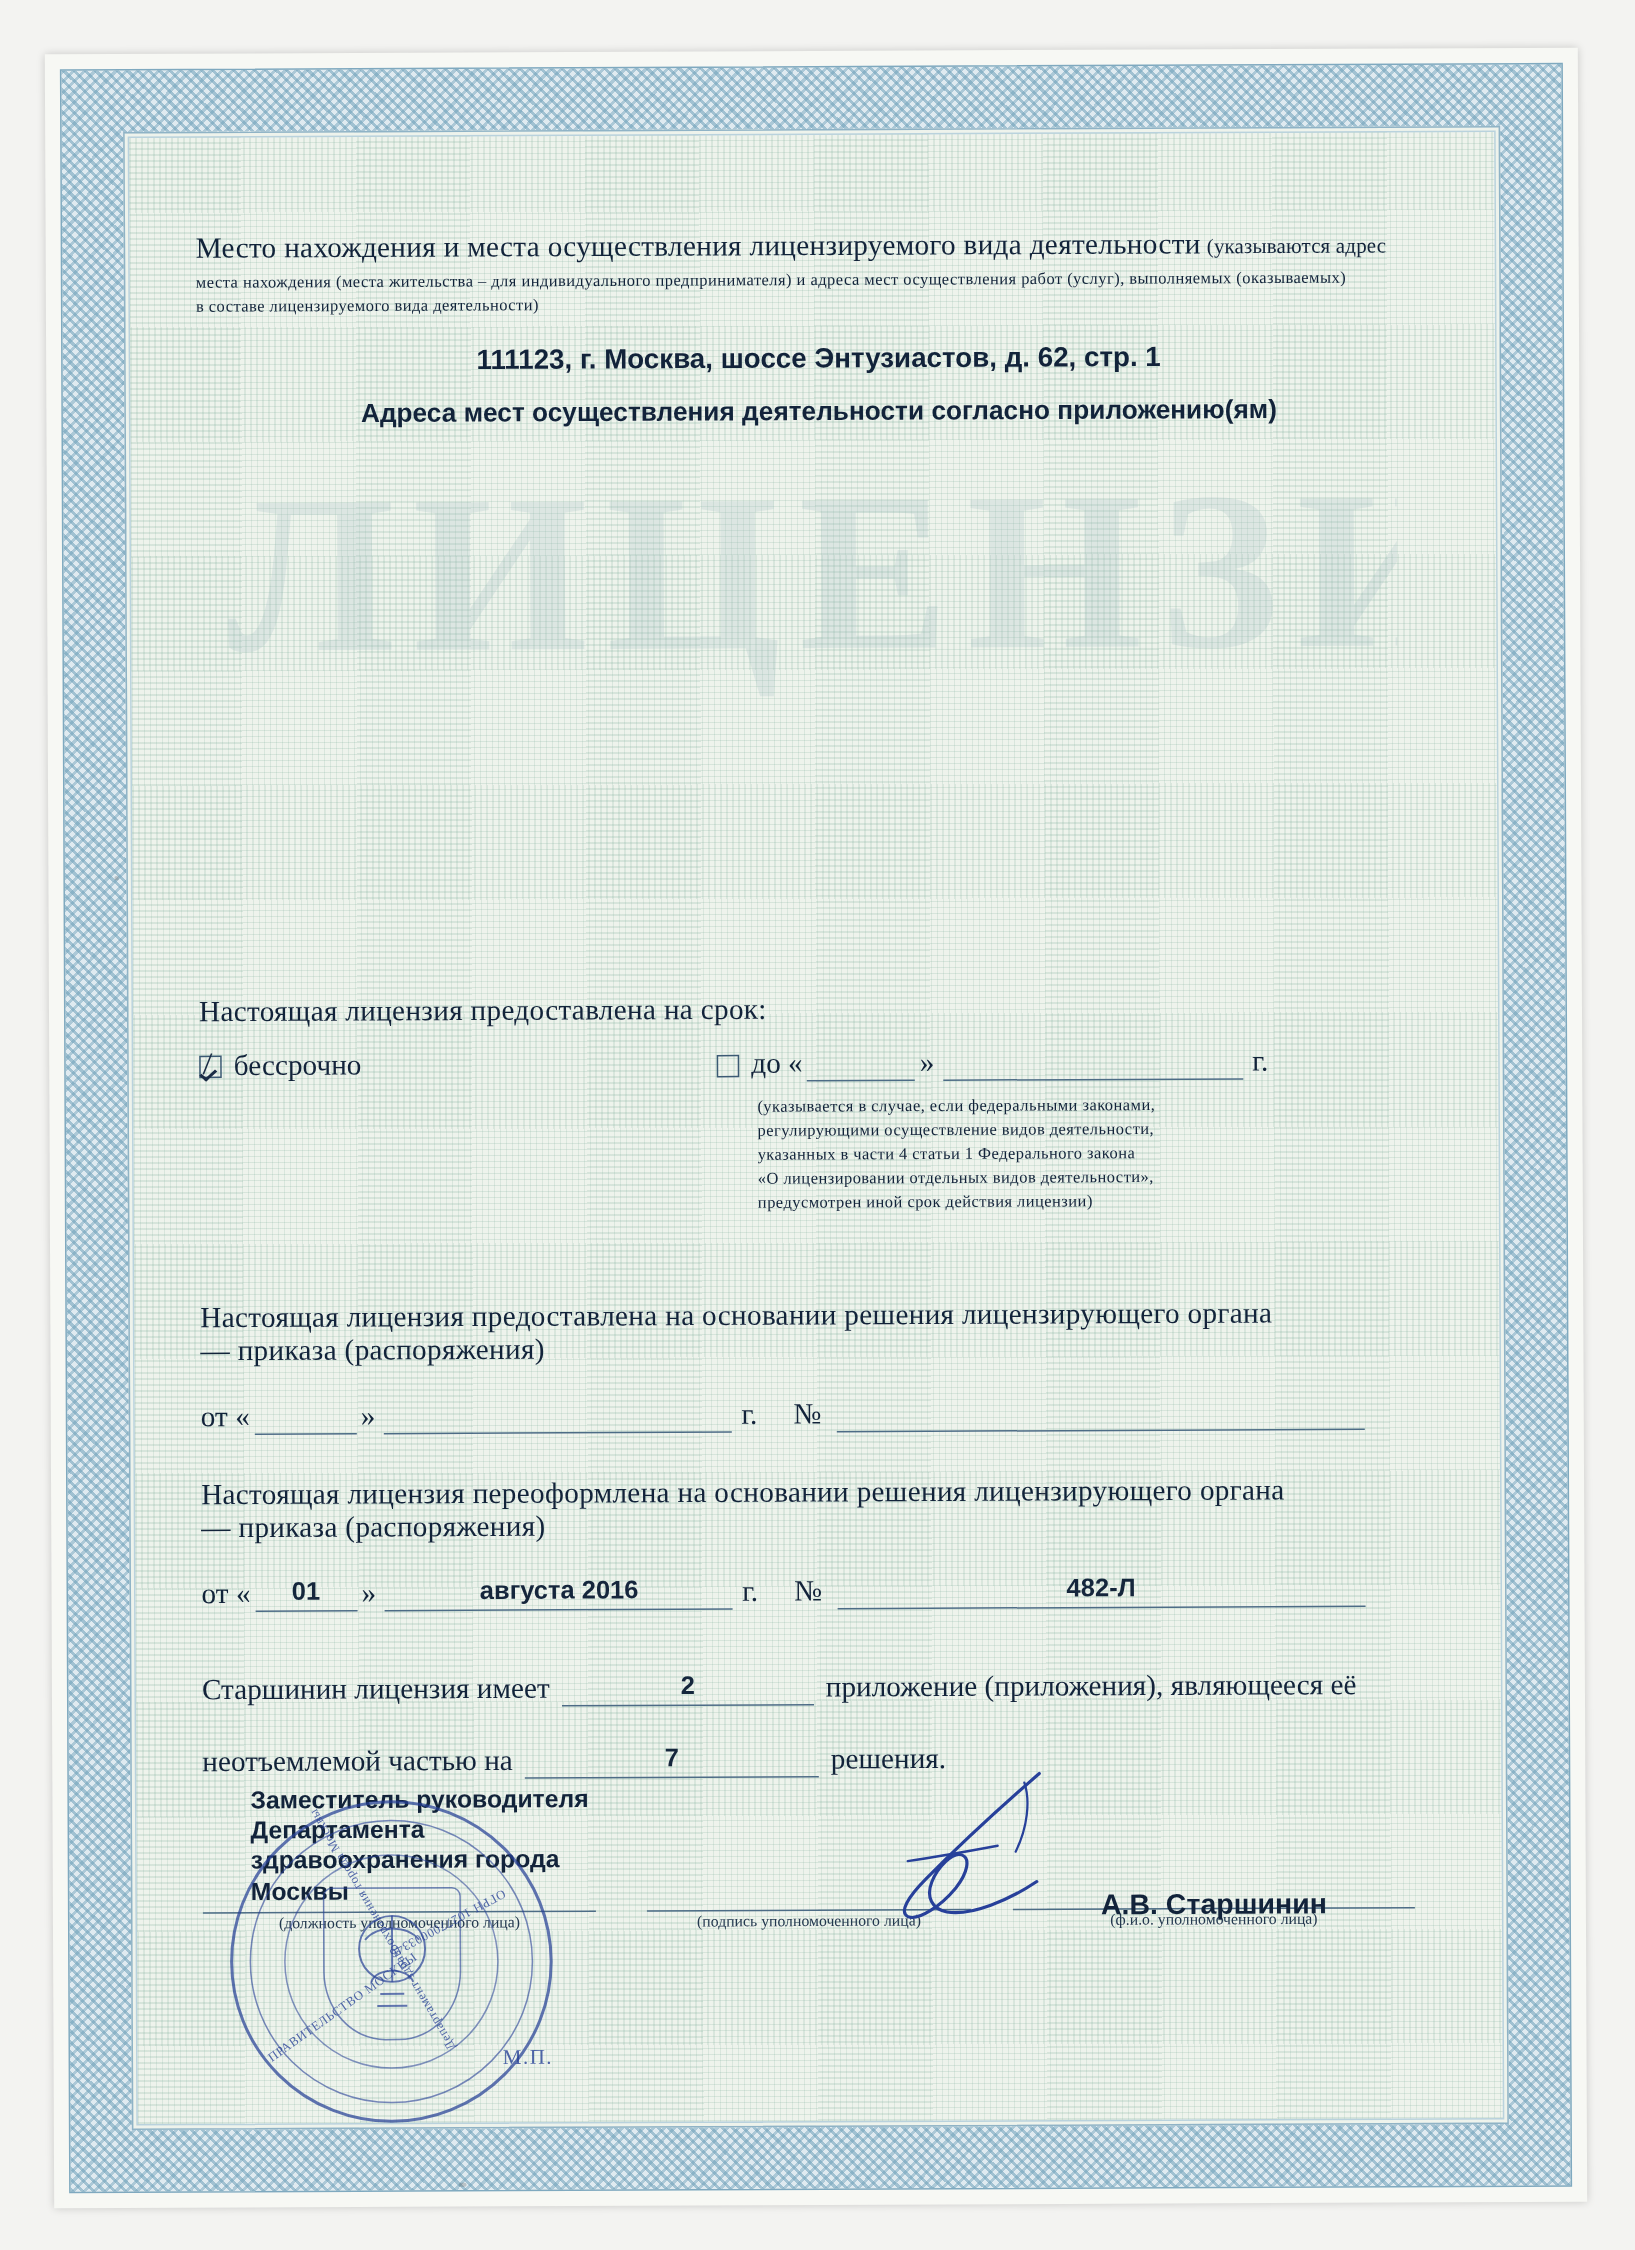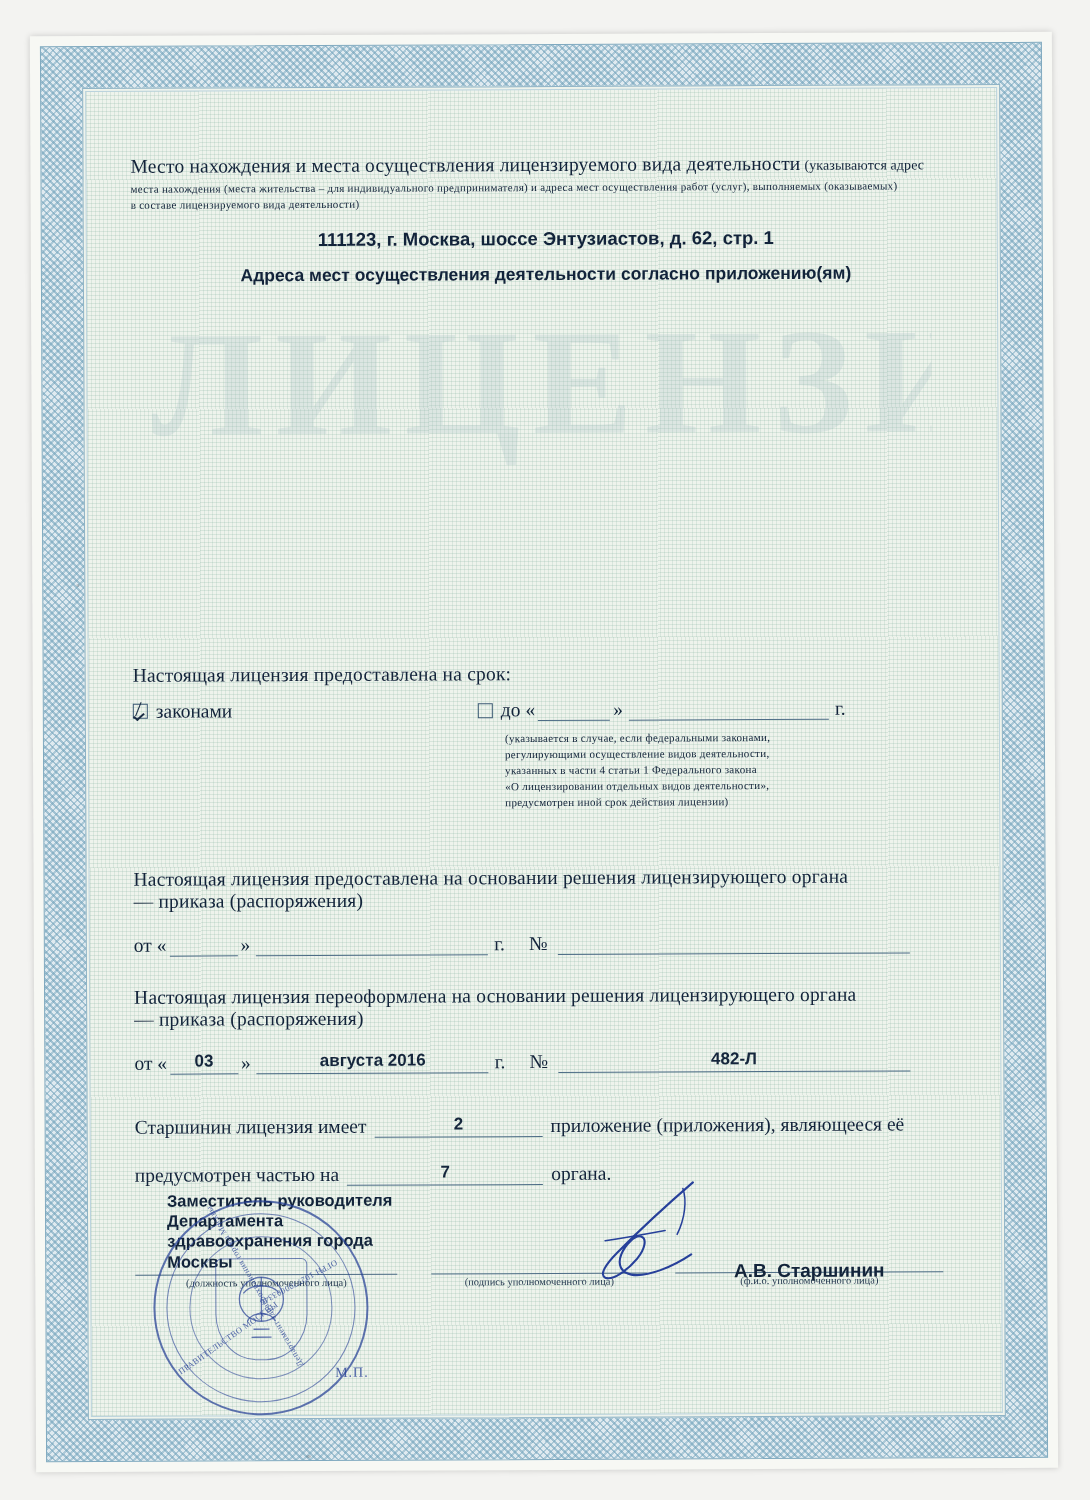--- a/index.html
+++ b/index.html
@@ -269,21 +269,21 @@
         <div class="addr-main">111123, г. Москва, шоссе Энтузиастов, д. 62, стр. 1</div>
         <div class="addr-sub">Адреса мест осуществления деятельности согласно приложению(ям)</div>
       </div>
 
       <div style="margin-top:378px;">
         <div class="blk-title">Настоящая лицензия предоставлена на срок:</div>
 
         <div class="row" style="margin-top:14px;">
           <div style="display:flex; align-items:center; width:345px;">
             <span class="chk checked"></span>
-            <span class="lbl">законами</span>
+            <span class="lbl">бессрочно</span>
           </div>
 
           <div style="display:flex; align-items:flex-end;">
             <span class="chk" style="margin-bottom:3px;"></span>
             <span class="lbl">до «</span>
             <span class="fill-wrap" style="width:72px; margin:0 3px;">
               <span class="line" style="display:block;"></span>
               <span class="fill-val"></span>
             </span>
             <span class="lbl">»</span>
@@ -329,21 +329,21 @@
       </div>
 
       <div style="margin-top:30px;">
         <div class="blk-title">Настоящая лицензия переоформлена на основании решения лицензирующего органа</div>
         <div class="blk-title">— приказа (распоряжения)</div>
 
         <div class="row" style="margin-top:22px;">
           <span class="lbl">от «</span>
           <span class="fill-wrap" style="width:68px; margin:0 3px;">
             <span class="line" style="display:block;"></span>
-            <span class="fill-val">03</span>
+            <span class="fill-val">01</span>
           </span>
           <span class="lbl">»</span>
           <span class="fill-wrap" style="width:232px; margin:0 6px;">
             <span class="line" style="display:block;"></span>
             <span class="fill-val">августа 2016</span>
           </span>
           <span class="lbl">г.</span>
           <span class="lbl" style="margin-left:24px;">№</span>
           <span class="fill-wrap" style="width:352px; margin-left:10px;">
             <span class="line" style="display:block;"></span>
@@ -355,26 +355,26 @@
       <div style="margin-top:42px;">
         <div class="row">
           <span class="lbl">Старшинин лицензия имеет</span>
           <span class="fill-wrap" style="width:168px; margin:0 8px;">
             <span class="line" style="display:block;"></span>
             <span class="fill-val">2</span>
           </span>
           <span class="lbl">приложение (приложения), являющееся её</span>
         </div>
         <div class="row" style="margin-top:26px;">
-          <span class="lbl">предусмотрен частью на</span>
+          <span class="lbl">неотъемлемой частью на</span>
           <span class="fill-wrap" style="width:196px; margin:0 8px;">
             <span class="line" style="display:block;"></span>
             <span class="fill-val">7</span>
           </span>
-          <span class="lbl">органа.</span>
+          <span class="lbl">решения.</span>
         </div>
       </div>
 
       <div style="margin-top:4px; position:relative;">
         <div class="post-line" style="margin-left:32px;">
           <div>Заместитель руководителя</div>
           <div>Департамента</div>
           <div>здравоохранения города</div>
           <div>Москвы</div>
         </div>

